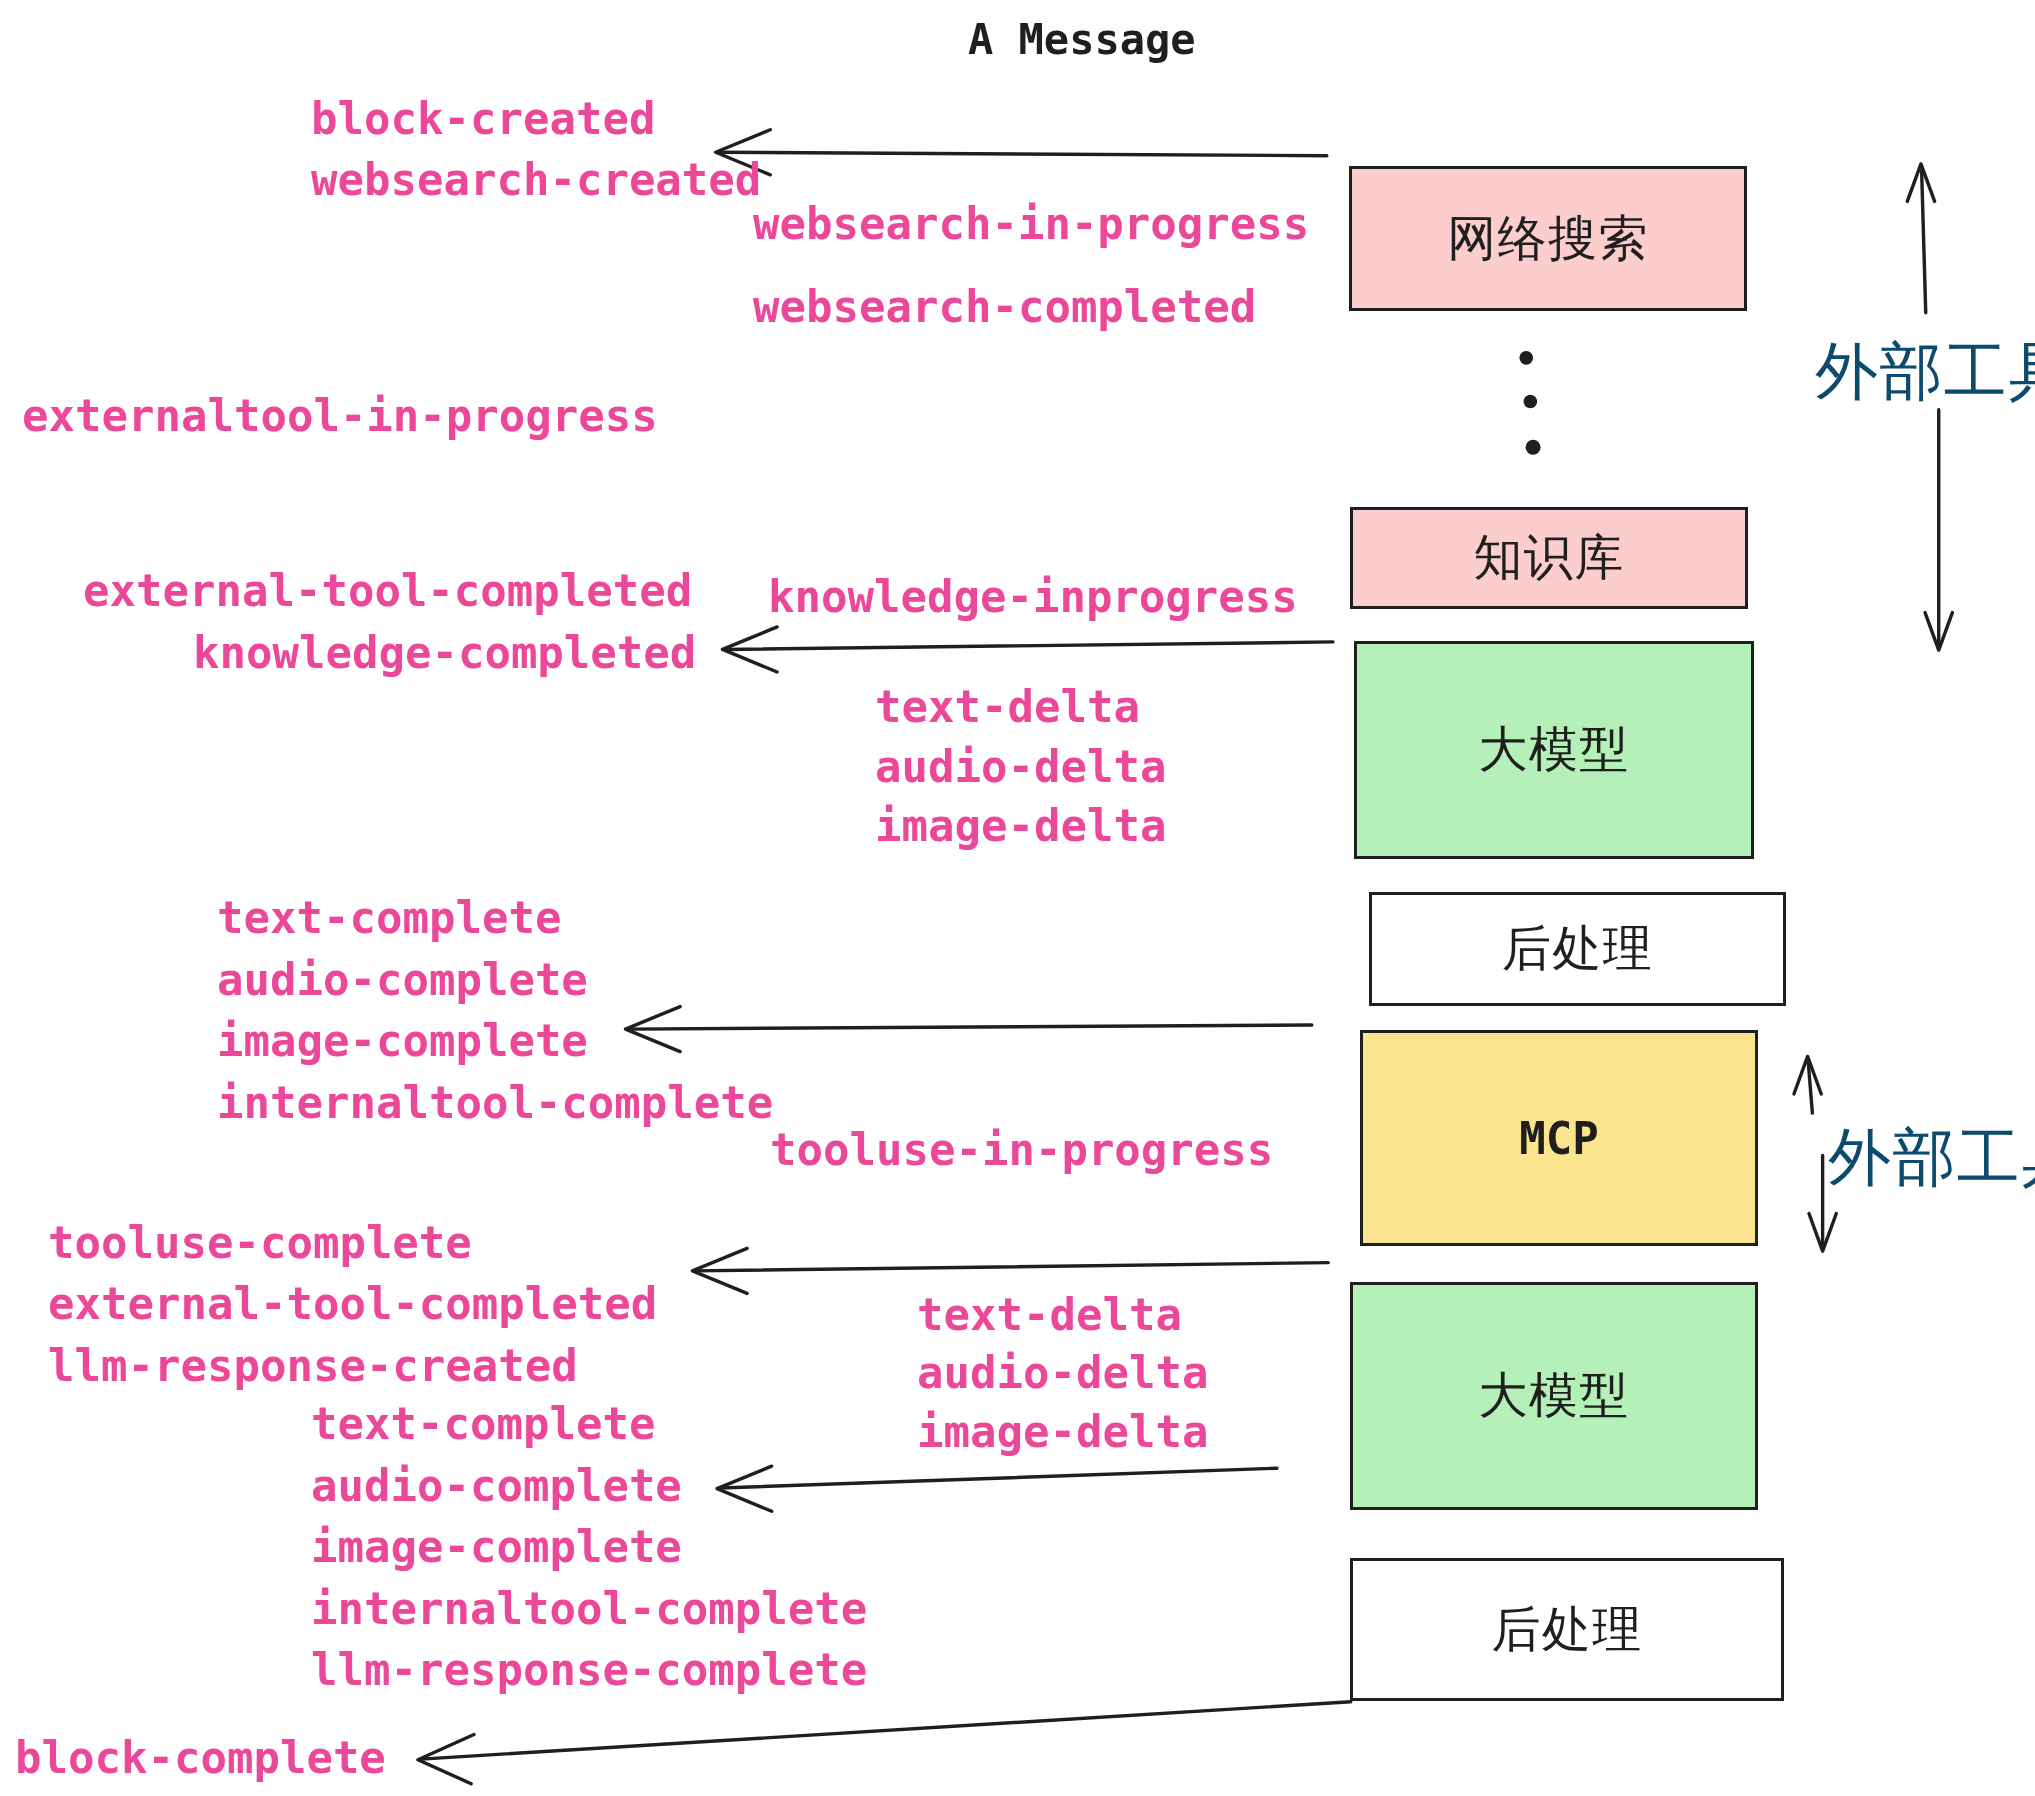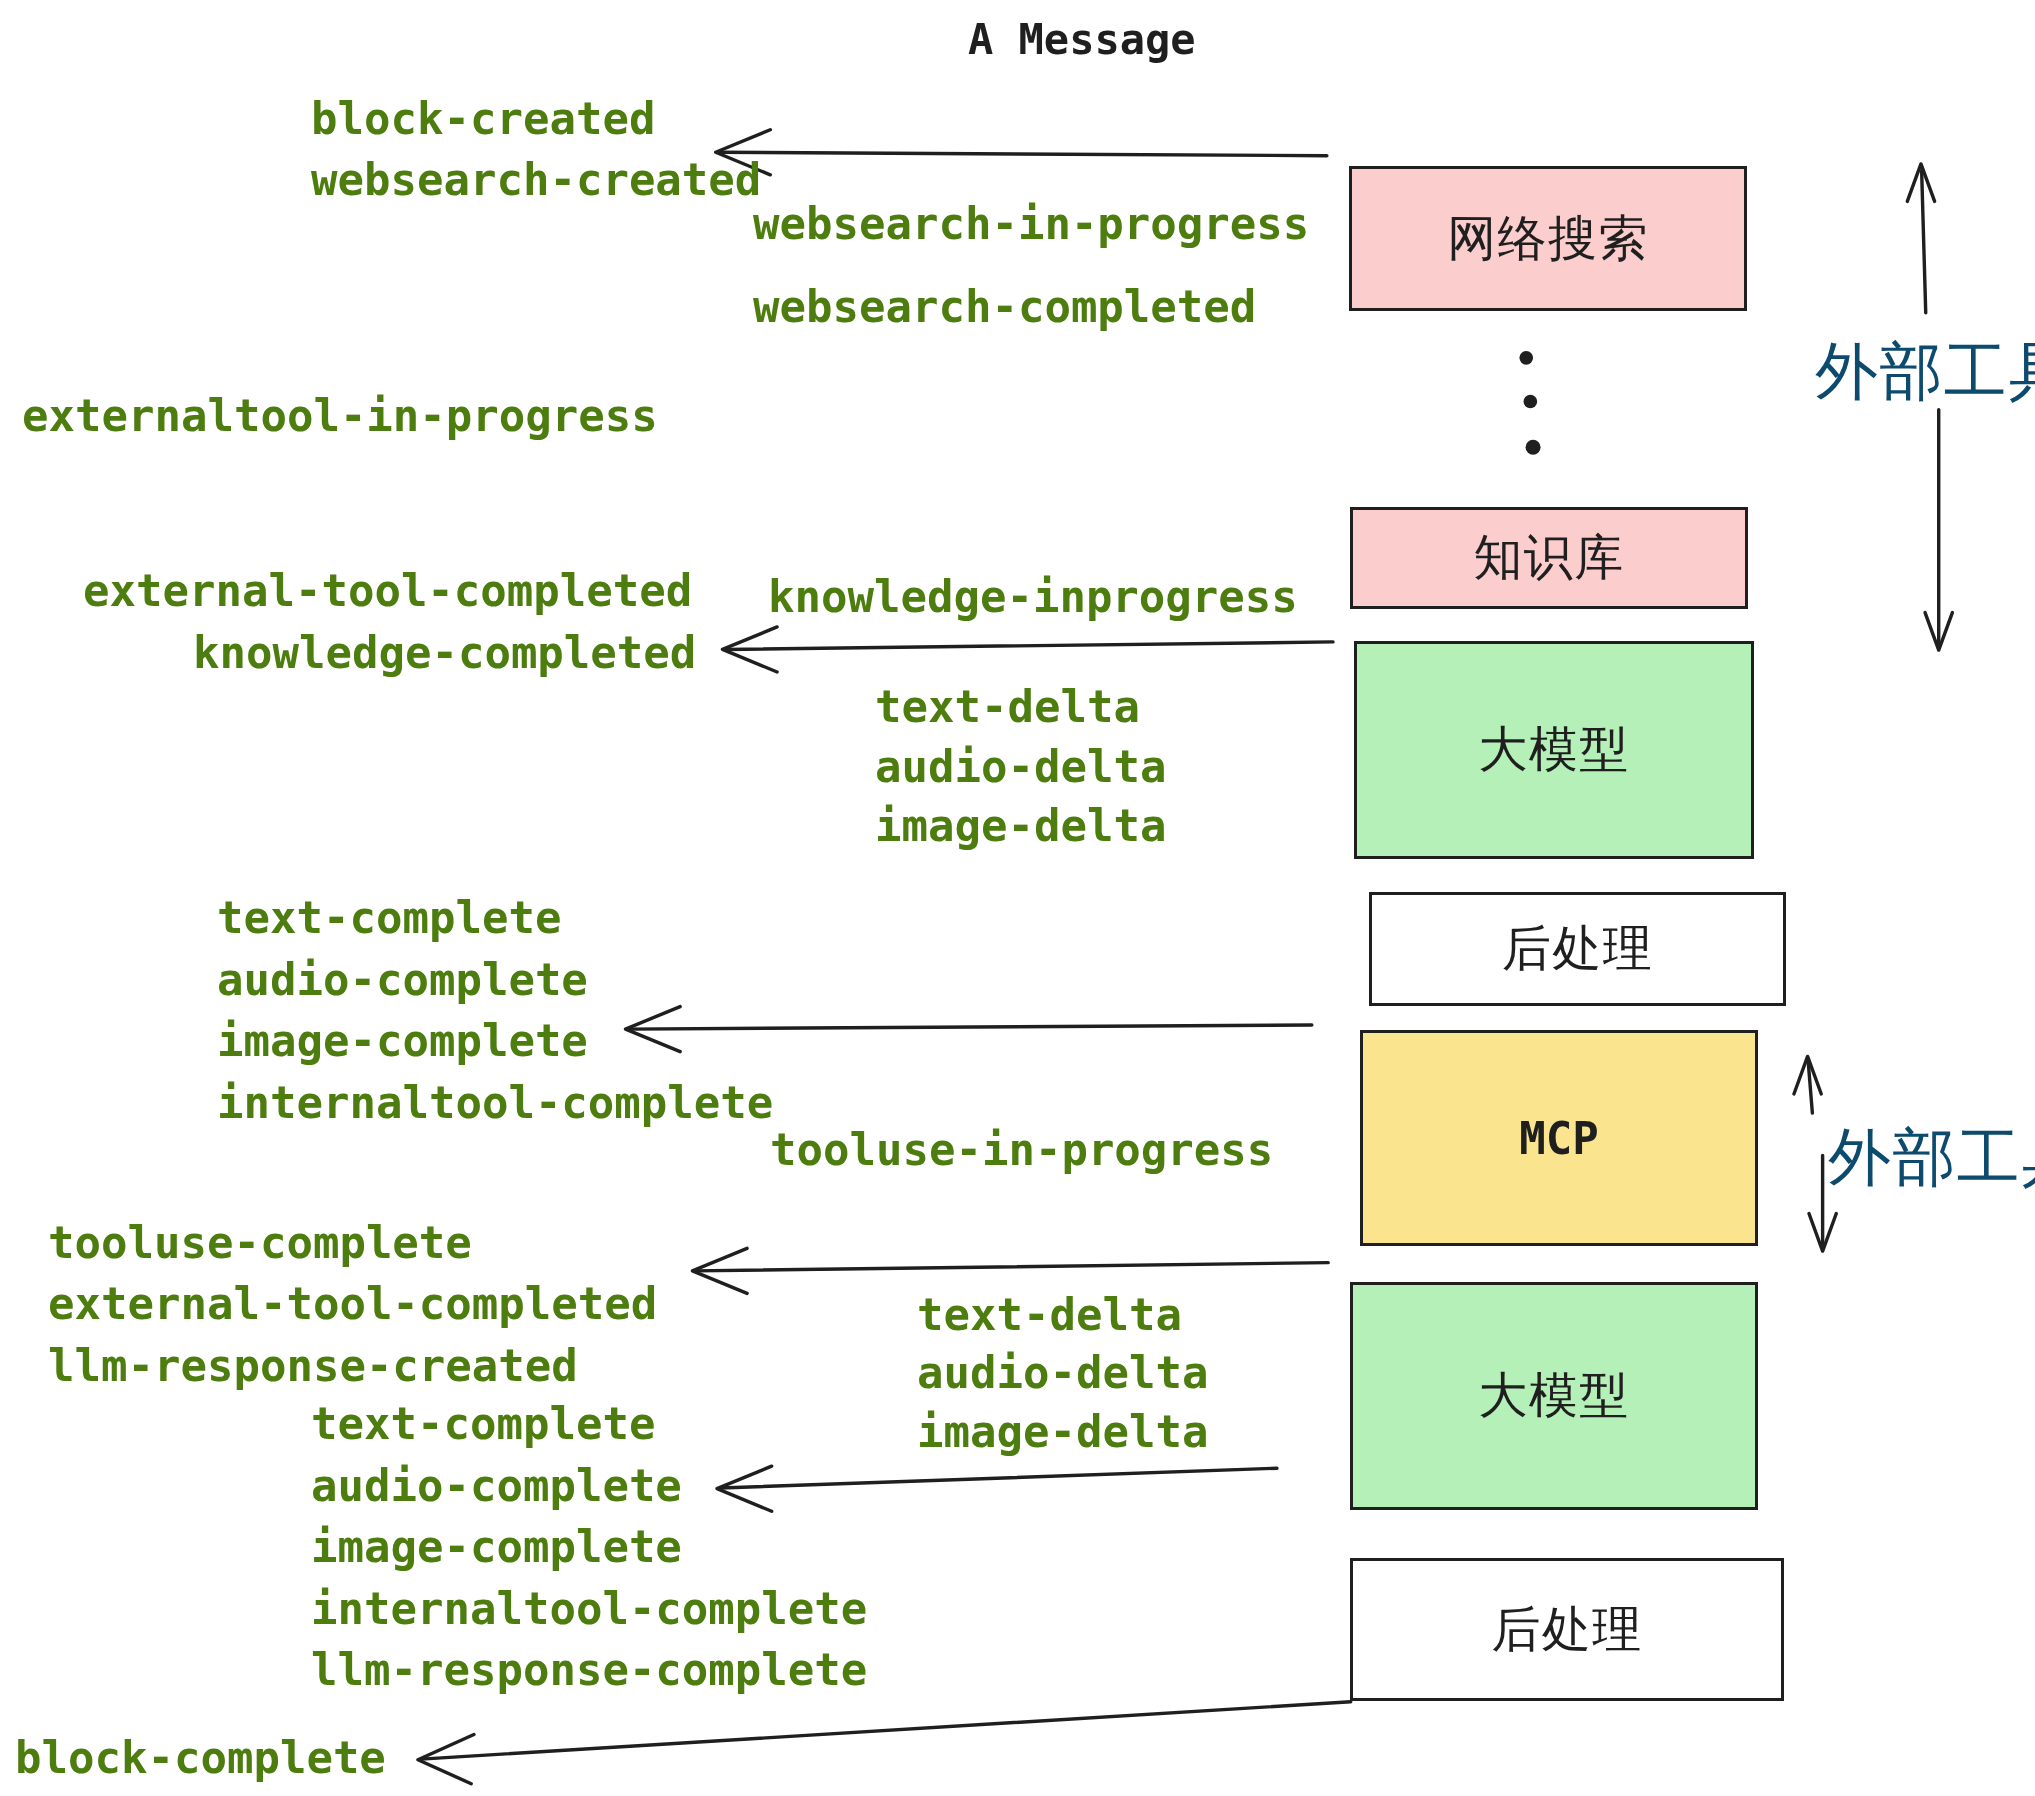--- a/index.html
+++ b/index.html
@@ -15,21 +15,21 @@
   svg.overlay{
     position:absolute;left:0;top:0;width:2035px;height:1796px;
   }
   .ev{
     position:absolute;
     font-family:"DejaVu Sans Mono","Liberation Mono",monospace;
     font-size:44px;
     font-weight:bold;
     line-height:1.05;
     white-space:nowrap;
-    color:#4d7c0f;
+    color:#ec4899;
   }
   .title{
     position:absolute;
     font-family:"DejaVu Sans Mono","Liberation Mono",monospace;
     font-size:42px;
     font-weight:bold;
     white-space:nowrap;
     color:#1f1f1f;
   }
   .box{

